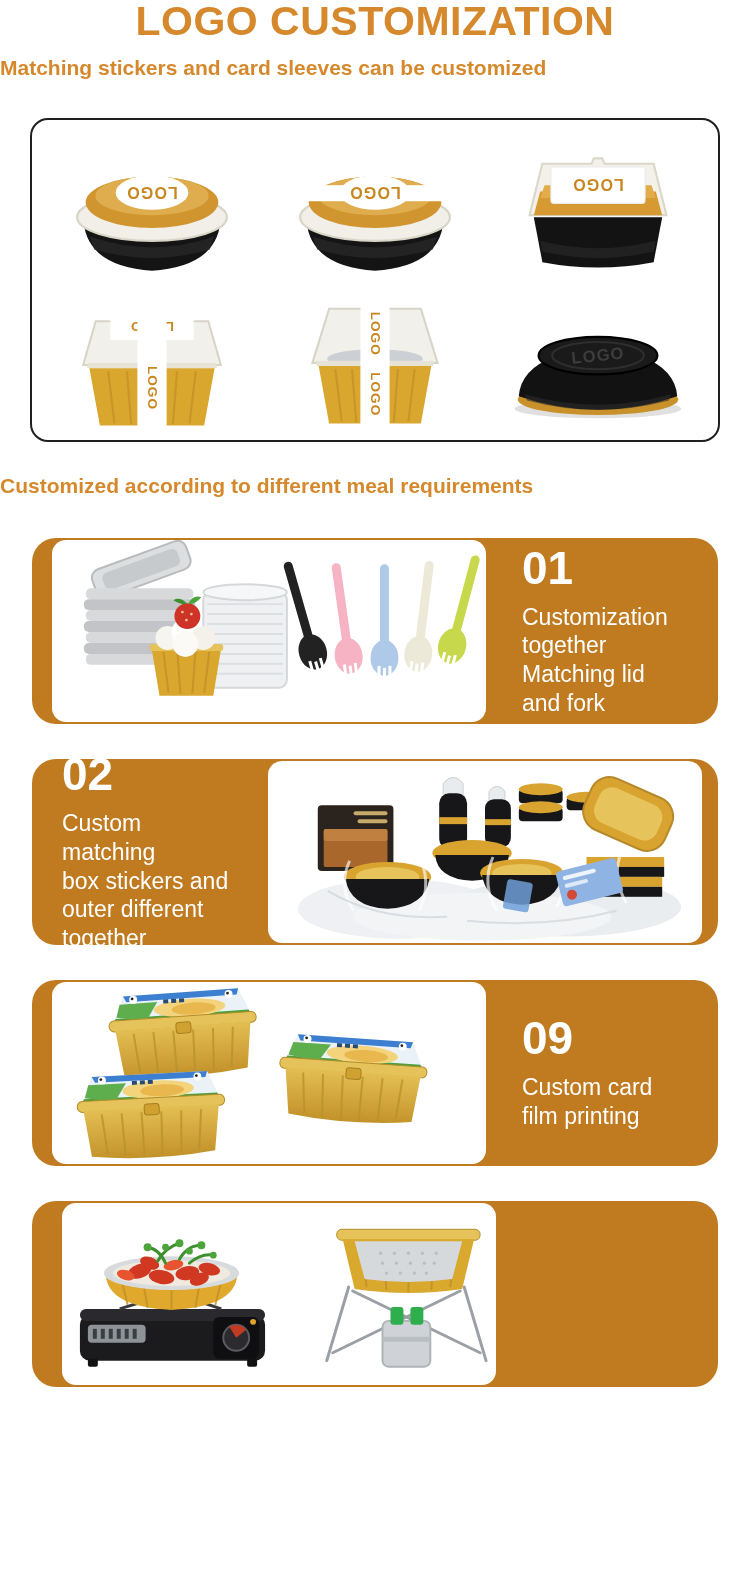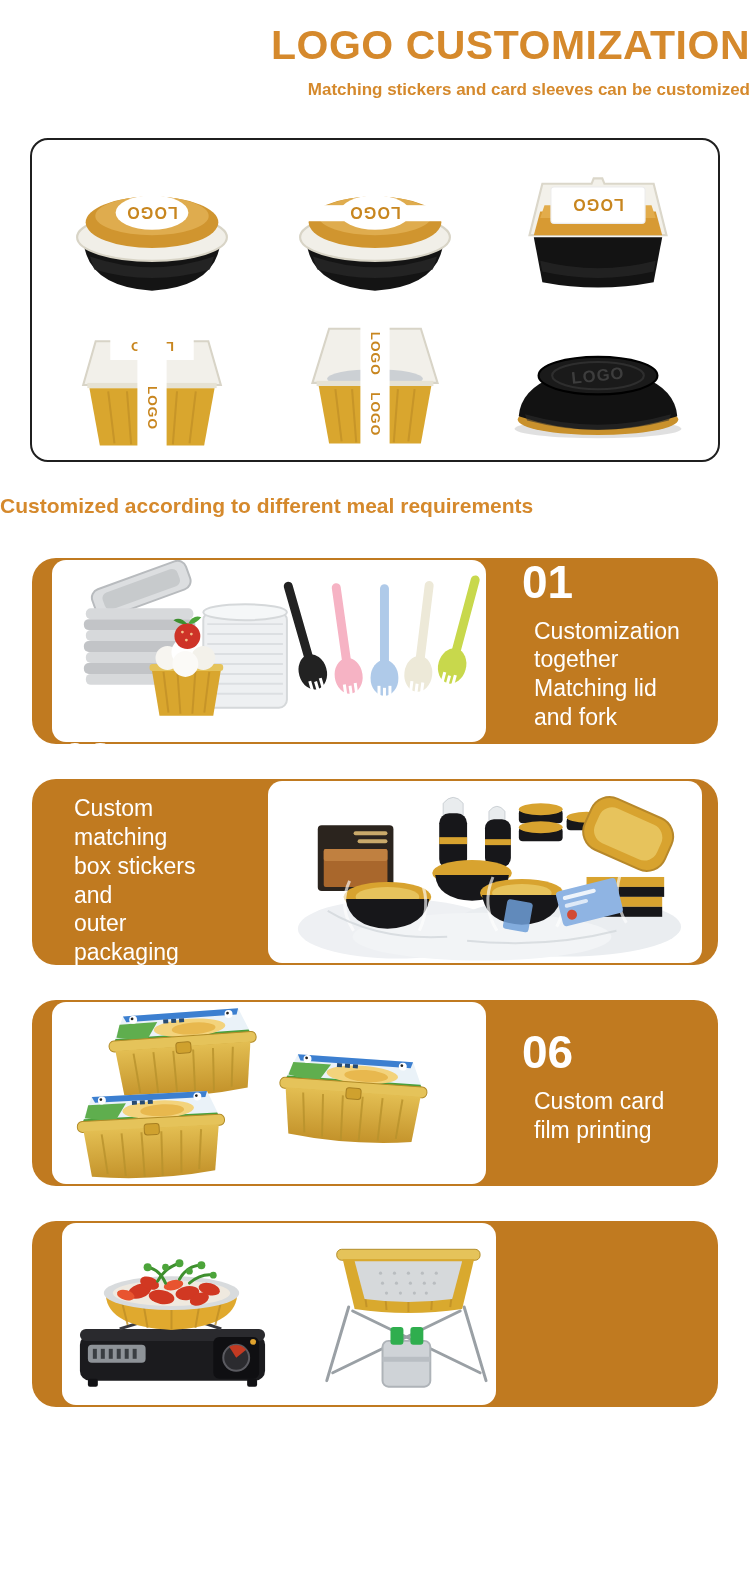--- a/index.html
+++ b/index.html
@@ -1,26 +1,26 @@
 <!DOCTYPE html>
 <html><head>
 <meta charset="utf-8">
 <style>
   html,body{margin:0;padding:0;background:#ffffff;}
   body{width:750px;height:1572px;overflow:hidden;font-family:"Liberation Sans",sans-serif;}
 
   
   .page-title{
-    margin:24px 0 0;text-align:right;
+    margin:0 0 0;text-align:center;
     font-size:41px;font-weight:bold;letter-spacing:.5px;line-height:1.05;
     color:#D5892C;
   }
   .page-subtitle{
-    margin:13px 0 0;text-align:right;
-    font-size:17px;font-weight:bold;color:#D5892C;
+    margin:13px 0 0;text-align:left;
+    font-size:21px;font-weight:bold;color:#D5892C;
   }
 
   
   .showcase{
     box-sizing:border-box;
     margin:38px 30px 0;height:324px;
     border:2px solid #1f1f1f;border-radius:18px;background:#ffffff;
     display:grid;grid-template-columns:repeat(3,1fr);
     padding:18px 10px 10px;row-gap:4px;column-gap:4px;
     align-items:center;justify-items:center;
@@ -46,21 +46,21 @@
   .photo-panel{
     flex:0 0 434px;height:182px;background:#ffffff;border-radius:14px;
     overflow:hidden;display:flex;align-items:center;justify-content:center;
   }
   .photo-panel svg{display:block;}
   .feature-copy{flex:1;color:#ffffff;}
   .feature-number{
     font-size:46px;font-weight:bold;line-height:1;margin:0 0 12px;
   }
   .feature-text{
-    font-size:23px;line-height:1.25;margin:12px;white-space:pre-line;
+    font-size:23px;line-height:1.25;margin:0;white-space:pre-line;
   }
 
   .logo-font{font-family:"Liberation Sans",sans-serif;font-weight:bold;letter-spacing:1px;}
 </style>
 </head>
 <body>
 
 <h1 class="page-title">LOGO CUSTOMIZATION</h1>
 <p class="page-subtitle">Matching stickers and card sleeves can be customized</p>
 
@@ -244,21 +244,21 @@
 Matching lid
 and fork</p>
     </div>
   </section>
 
   <section class="feature reverse">
     <div class="feature-copy">
       <p class="feature-number">02</p>
       <p class="feature-text">Custom matching
 box stickers and
-outer packaging
+outer different
 together</p>
     </div>
     <div class="photo-panel">
       <svg width="434" height="182" viewBox="0 0 436 182">
         <ellipse cx="130" cy="148" rx="100" ry="30" fill="#eef0f3"></ellipse>
         <ellipse cx="300" cy="146" rx="115" ry="30" fill="#eaedf0"></ellipse>
         <ellipse cx="215" cy="156" rx="130" ry="24" fill="#f2f4f6"></ellipse>
 
         <g>
           <path d="M176,22 Q186,10 196,22 L196,34 L176,34 Z" fill="#e9ecee" stroke="#ccd1d5"></path>
@@ -413,21 +413,21 @@
             <line x1="66" y1="42" x2="67" y2="87"></line>
               <line x1="86" y1="42" x2="85" y2="87"></line>
             <line x1="106" y1="42" x2="104" y2="85"></line>
               <line x1="126" y1="42" x2="122" y2="82"></line>
           </g>
           <rect x="69" y="34" width="15" height="11" rx="3" fill="#cfa12e" stroke="#a77f22"></rect>
         </g>
       </svg>
     </div>
     <div class="feature-copy">
-      <p class="feature-number">06</p>
+      <p class="feature-number">09</p>
       <p class="feature-text">Custom card
 film printing</p>
     </div>
   </section>
 
   <section class="feature reverse">
     <div class="photo-panel">
       <svg width="434" height="182" viewBox="0 0 436 182">
 
         <g>

